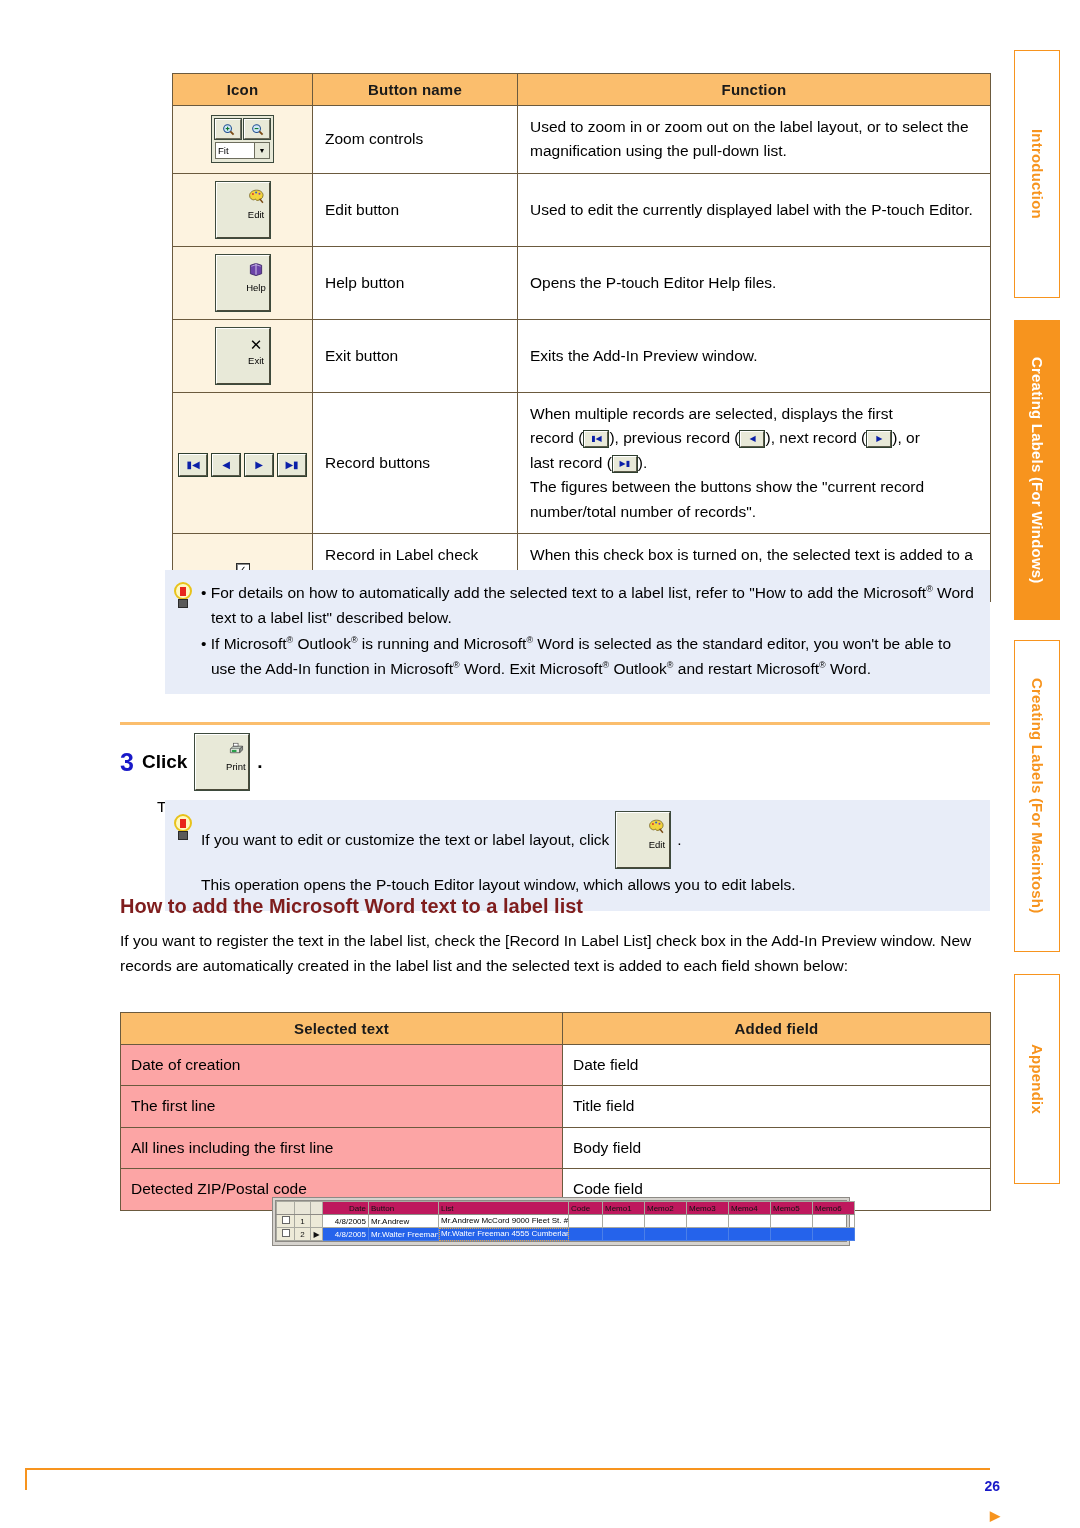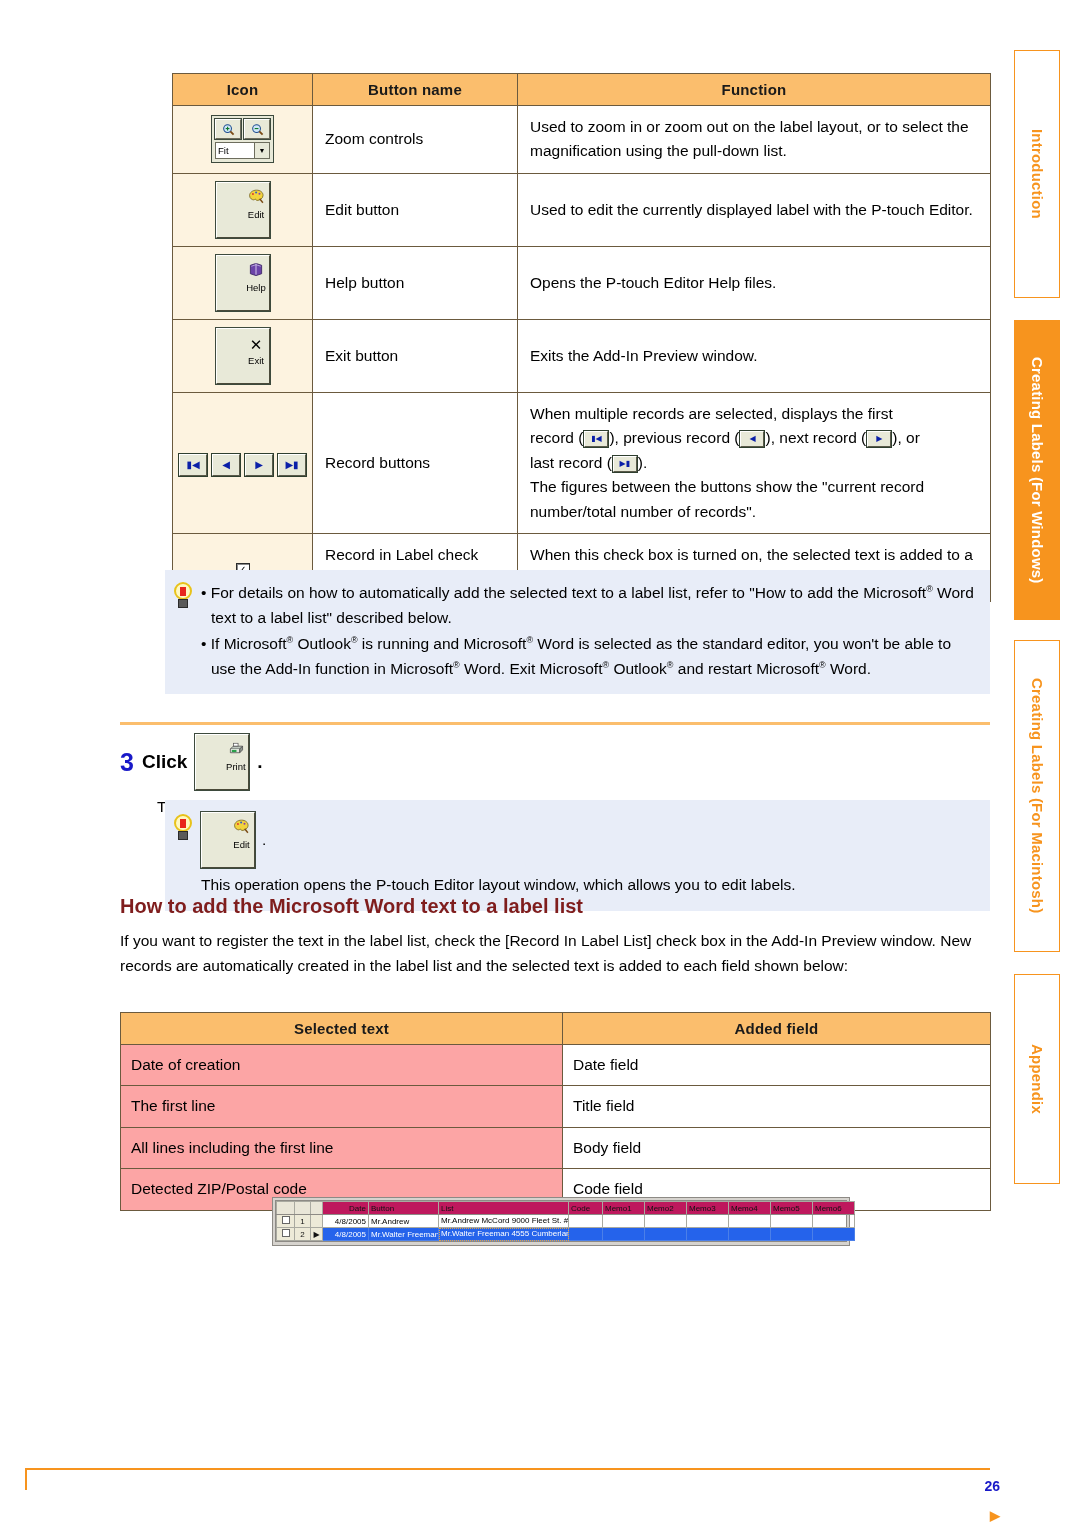--- a/index.html
+++ b/index.html
@@ -557,20 +557,21 @@
     </div>
 
     <div class="note" id="note-2">
       <span class="bulb">
         <span class="glass"></span>
           <span class="fil"></span>
           <span class="base"></span>
       </span>
       <div class="note-body">
         <p class="note-p" style="display:flex;align-items:center;gap:7px;">
+          <span>If you want to edit or customize the text or label layout, click</span>
           <span class="win-btn big-btn">
             <span class="glyph">
               <svg width="17" height="15" viewBox="0 0 18 16" aria-hidden="true">
                 <path d="M9 1.2C4.9 1.2 1.6 3.8 1.6 7c0 3.2 3 4.6 4.4 4.6 1.1 0 1-.8 1.7-.8.9 0 .6 1.4 1.9 1.4 2.5 0 6.4-2.1 6.4-5.4 0-3.4-3-5.6-7-5.6z" fill="#F2D33C" stroke="#6b5a1a" stroke-width=".8"></path>
                 <circle cx="5.2" cy="5.4" r="1.1" fill="#E03A2F"></circle>
                 <circle cx="8.6" cy="3.7" r="1.1" fill="#2F5FC4"></circle>
                 <circle cx="12.2" cy="5" r="1.1" fill="#8E3FAE"></circle>
                 <path d="M12.4 10.5l3.4 4.2" stroke="#7a4b16" stroke-width="1.6"></path>
               </svg>
             </span>

